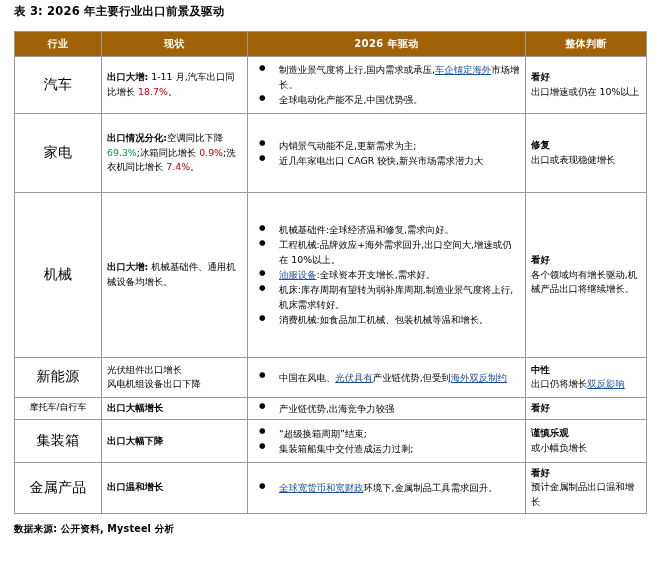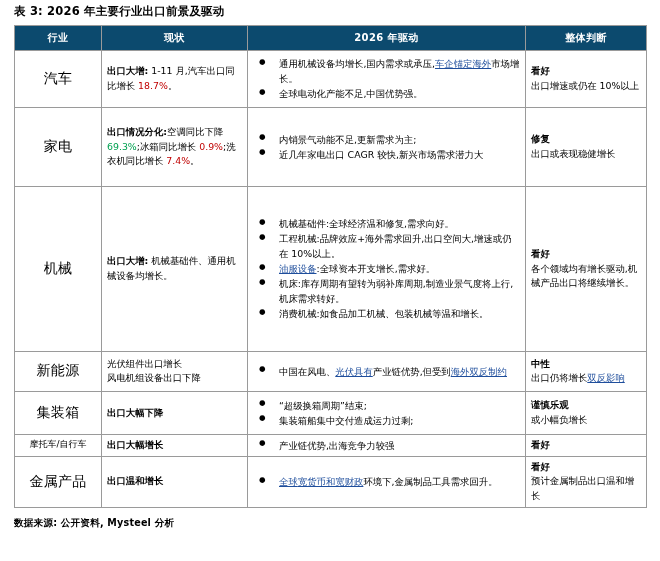--- a/index.html
+++ b/index.html
@@ -18,38 +18,38 @@
     width: 660px;
     height: 561px;
     position: relative;
     box-sizing: border-box;
     padding: 0 14px;
   }
   .table-title {
     font-size: 11.5px;
     font-weight: bold;
     color: #000;
-    padding: 5px 0 6px 0;
+    padding: 5px 0 12px 0;
     letter-spacing: 0.2px;
     line-height: 1.2;
   }
   table.main {
     width: 632px;
     border-collapse: collapse;
     table-layout: fixed;
     font-size: 9.3px;
   }
   table.main th, table.main td {
     border: 1px solid #9a9a9a;
     vertical-align: middle;
     padding: 3px 5px;
     line-height: 1.55;
   }
   thead th {
-    background: #0c4a6e;
+    background: #a16207;
     color: #ffffff;
     font-weight: bold;
     text-align: center;
     font-size: 10px;
     height: 18px;
     padding: 2px 4px;
     border: 1px solid #17458F;
     letter-spacing: 0.4px;
   }
   col.c-industry { width: 87px; }
@@ -140,21 +140,21 @@
         <th>2026 年驱动</th>
         <th>整体判断</th>
       </tr>
     </thead>
     <tbody id="tbody">
         <tr style="height: 57px;">
           <td class="industry">汽车</td>
           <td class="status"><span class="lead">出口大增:</span><span> 1-11 月,汽车出口同比增长 </span><span class="pos">18.7%</span><span>。</span></td>
           <td class="driver">
             <ul class="bullets">
-              <li><span>通用机械设备均增长,国内需求或承压,</span><span class="lnk">车企锚定海外</span><span>市场增长。</span></li>
+              <li><span>制造业景气度将上行,国内需求或承压,</span><span class="lnk">车企锚定海外</span><span>市场增长。</span></li>
               <li><span>全球电动化产能不足,中国优势强。</span></li>
             </ul>
           </td>
           <td class="judge">
             <span class="verdict">看好</span>
             <span class="detail">出口增速或仍在 10%以上</span>
           </td>
         </tr>
         <tr style="height: 79px;">
           <td class="industry">家电</td>
@@ -196,46 +196,46 @@
           <td class="driver">
             <ul class="bullets">
               <li><span>中国在风电、</span><span class="lnk">光伏具有</span><span>产业链优势,但受到</span><span class="lnk">海外双反制约</span></li>
             </ul>
           </td>
           <td class="judge">
             <span class="verdict">中性</span>
             <span class="detail"><span>出口仍将增长</span><span class="lnk">双反影响</span></span>
           </td>
         </tr>
+        <tr style="height: 22px;">
+          <td class="industry narrow">摩托车/自行车</td>
+          <td class="status"><span class="lead">出口大幅增长</span></td>
+          <td class="driver">
+            <ul class="bullets">
+              <li><span>产业链优势,出海竞争力较强</span></li>
+            </ul>
+          </td>
+          <td class="judge">
+            <span class="verdict">看好</span>
+          </td>
+        </tr>
         <tr style="height: 43px;">
           <td class="industry">集装箱</td>
           <td class="status"><span class="lead">出口大幅下降</span></td>
           <td class="driver">
             <ul class="bullets">
               <li><span>“超级换箱周期”结束;</span></li>
               <li><span>集装箱船集中交付造成运力过剩;</span></li>
             </ul>
           </td>
           <td class="judge">
             <span class="verdict">谨慎乐观</span>
             <span class="detail">或小幅负增长</span>
           </td>
         </tr>
-        <tr style="height: 22px;">
-          <td class="industry narrow">摩托车/自行车</td>
-          <td class="status"><span class="lead">出口大幅增长</span></td>
-          <td class="driver">
-            <ul class="bullets">
-              <li><span>产业链优势,出海竞争力较强</span></li>
-            </ul>
-          </td>
-          <td class="judge">
-            <span class="verdict">看好</span>
-          </td>
-        </tr>
         <tr style="height: 42px;">
           <td class="industry">金属产品</td>
           <td class="status"><span class="lead">出口温和增长</span></td>
           <td class="driver">
             <ul class="bullets">
               <li><span class="lnk">全球</span><span class="lnk">宽货币和宽财政</span><span>环境下,金属制品工具需求回升。</span></li>
             </ul>
           </td>
           <td class="judge">
             <span class="verdict">看好</span>

